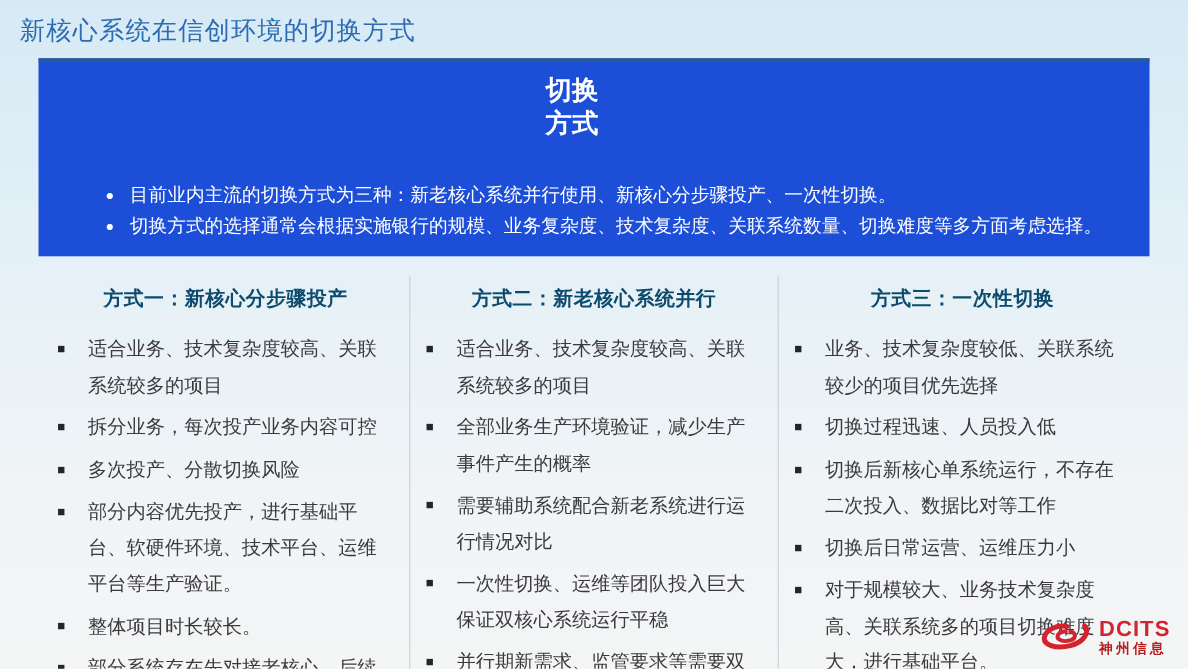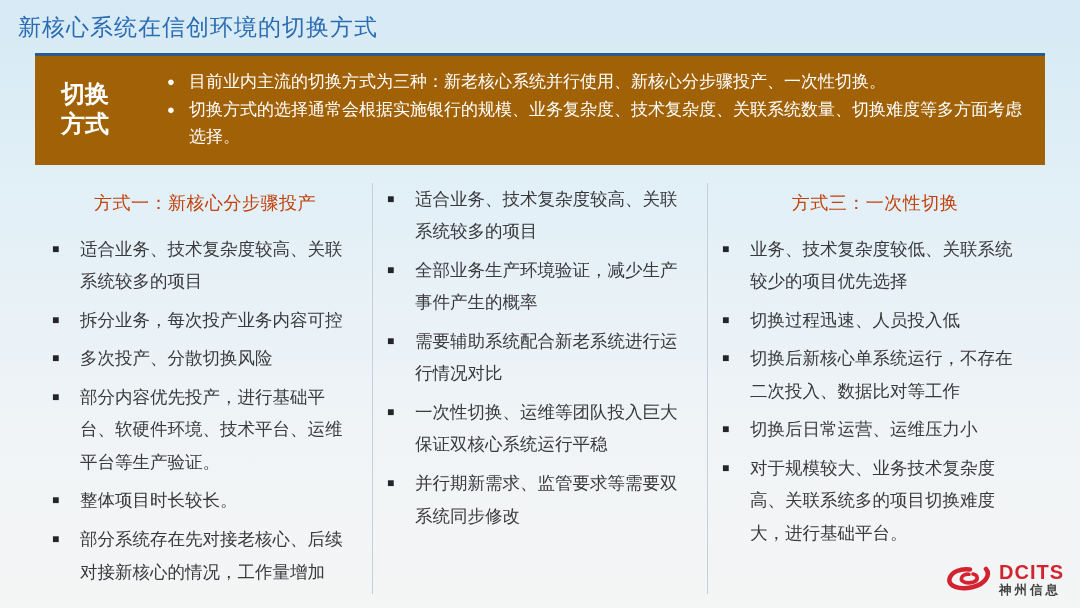--- a/index.html
+++ b/index.html
@@ -10,26 +10,27 @@
     position:relative;overflow:hidden;
     color:#333;
   }
   .slide-title{
     margin:0;padding:12px 0 0 18px;
     font-size:23px;font-weight:normal;color:#2b6cb3;
     letter-spacing:1px;
   }
   .banner{
     margin:10px 35px 0 35px;
-    background:#a16207;
+    background:#1d4ed8;
     border-top:3px solid #2b5c90;
     display:flex;align-items:center;
     padding:12px 18px 14px 26px;
     box-sizing:border-box;
     min-height:105px;
+    flex-direction:column;
   }
   .banner-label{
     width:96px;flex:0 0 96px;
     color:#ffffff;font-size:24px;font-weight:bold;line-height:1.25;
   }
   .banner-bullets{
     list-style:none;margin:0;padding:0 0 0 10px;flex:1;
   }
   .banner-bullets li{
     position:relative;color:#ffffff;font-size:17px;line-height:1.62;
@@ -39,21 +40,21 @@
     content:"●";position:absolute;left:0;top:0;font-size:13px;line-height:2.1;color:#fff;
   }
   .columns{
     display:flex;margin:18px 38px 0 38px;
   }
   .column{
     flex:1 1 0;padding:0 14px;box-sizing:border-box;min-height:378px;
   }
   .column.divided{border-right:1px solid #c7d0d7;}
   .column-header{
-    text-align:center;font-size:18px;font-weight:normal;color:#c2410c;
+    text-align:center;font-size:18px;font-weight:bold;color:#0c4a6e;
     margin:8px 0 18px 0;letter-spacing:0.5px;
   }
   .column-bullets{
     list-style:none;margin:0;padding:0;
   }
   .column-bullets li{
     position:relative;padding-left:28px;
     font-size:17.5px;line-height:1.86;color:#3a3a3c;
     margin-bottom:6px;
   }
@@ -63,21 +64,21 @@
   }
   .logo{
     position:absolute;right:16px;bottom:8px;
     display:flex;align-items:center;gap:8px;margin-top:32px;
   }
   .logo-swirl{display:block;}
   .logo-text .brand{
     font-size:20px;font-weight:bold;color:#d2232f;letter-spacing:1px;line-height:1;
   }
   .logo-text .company{
-    font-size:12.5px;font-weight:bold;color:#404040;letter-spacing:3px;line-height:1.3;
+    font-size:12.5px;font-weight:bold;color:#b91c1c;letter-spacing:3px;line-height:1.3;
   }
 </style>
 </head>
 <body>
 
 <h1 class="slide-title">新核心系统在信创环境的切换方式</h1>
 
 <div class="banner">
   <div class="banner-label">
     <div>切换</div>
@@ -95,20 +96,21 @@
     <ul class="column-bullets">
         <li>适合业务、技术复杂度较高、关联系统较多的项目</li>
         <li>拆分业务，每次投产业务内容可控</li>
         <li>多次投产、分散切换风险</li>
         <li>部分内容优先投产，进行基础平台、软硬件环境、技术平台、运维平台等生产验证。</li>
         <li>整体项目时长较长。</li>
         <li>部分系统存在先对接老核心、后续对接新核心的情况，工作量增加</li>
       </ul>
   </div>
   <div class="column divided">
+    <div class="column-header">方式二：新老核心系统并行</div>
     <ul class="column-bullets">
         <li>适合业务、技术复杂度较高、关联系统较多的项目</li>
         <li>全部业务生产环境验证，减少生产事件产生的概率</li>
         <li>需要辅助系统配合新老系统进行运行情况对比</li>
         <li>一次性切换、运维等团队投入巨大保证双核心系统运行平稳</li>
         <li>并行期新需求、监管要求等需要双系统同步修改</li>
       </ul>
   </div>
   <div class="column">
     <div class="column-header">方式三：一次性切换</div>

